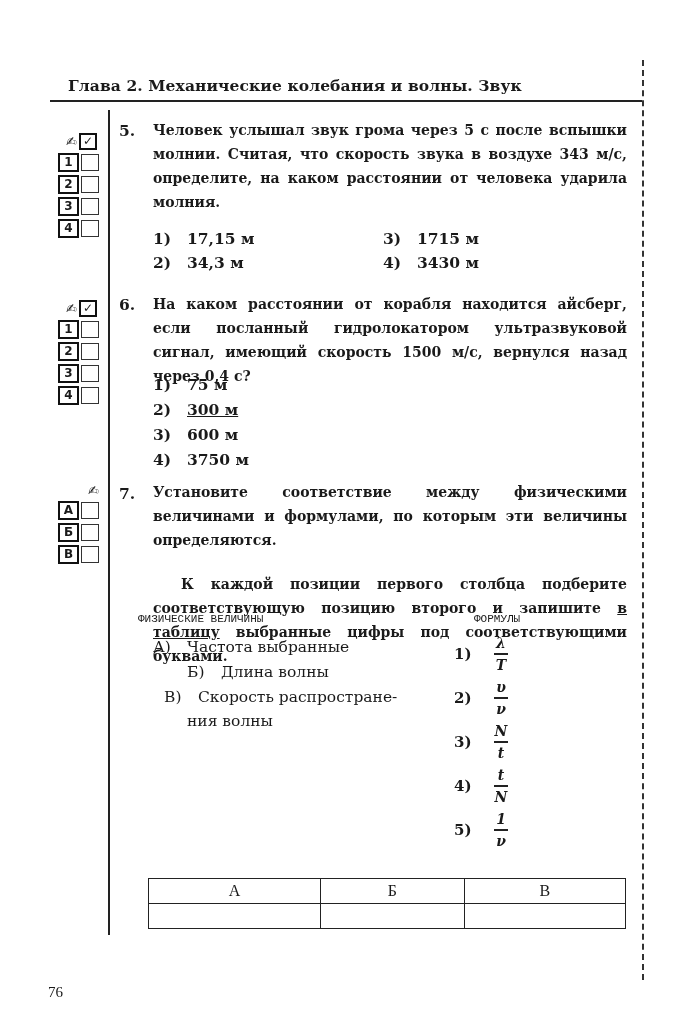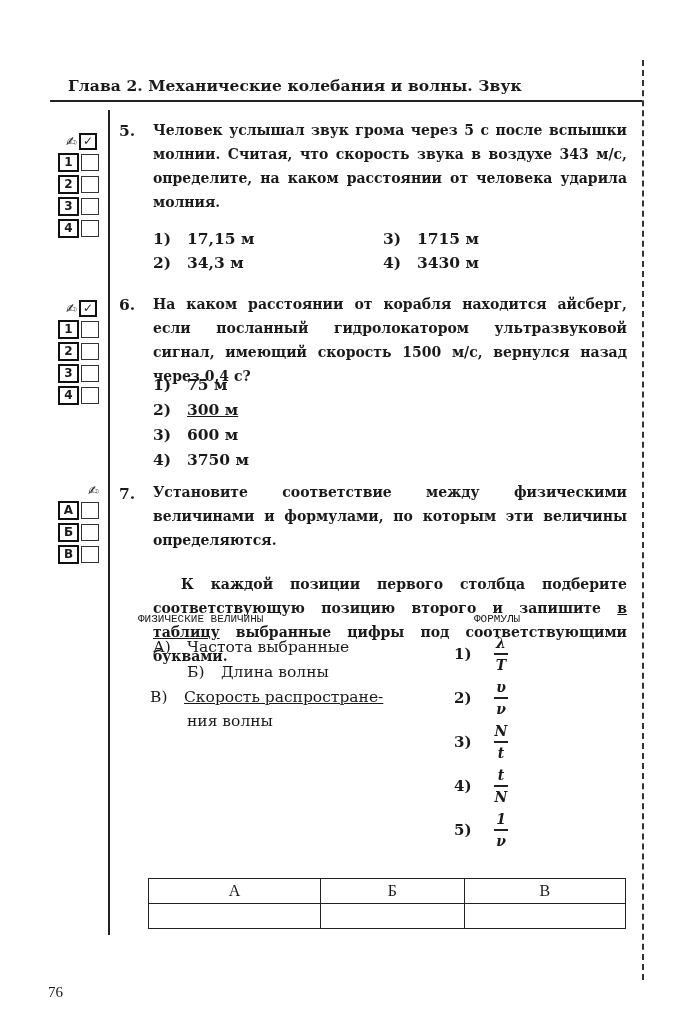--- a/index.html
+++ b/index.html
@@ -128,21 +128,21 @@
 <div class="abs qtext" style="left:153px; top:480px; width:474px;">Установите соответствие между физическими величинами и формулами, по которым эти величины определяются.</div>
 <div class="abs qtext" style="left:153px; top:532px; width:474px; text-indent:28px;margin-top:40px;">
   <span>К каждой позиции первого столбца подберите соответствующую позицию второго и запишите</span>
   <u>в таблицу</u>
   <span>выбранные цифры под соответствующими буквами.</span>
 </div>
 
 <div class="abs sec-title" style="left:138px; top:613px;">ФИЗИЧЕСКИЕ ВЕЛИЧИНЫ</div>
 <div class="abs opt" style="left:153px; top:638px; font-weight:normal;"><span class="n">А)</span><span>Частота выбранные</span></div>
 <div class="abs opt" style="left:163px; top:663px; font-weight:normal;margin-left:24px;"><span class="n">Б)</span><span>Длина волны</span></div>
-<div class="abs opt" style="left:150px; top:688px; font-weight:normal;text-decoration:underline;"><span class="n">В)</span><span>Скорость распростране-</span></div>
+<div class="abs opt" style="left:164px; top:688px; font-weight:normal;"><span class="n">В)</span><span>Скорость распростране-</span></div>
 <div class="abs opt" style="left:153px; top:712px; font-weight:normal;"><span class="n"></span><span>ния волны</span></div>
 
 <div class="abs sec-title" style="left:474px; top:613px;">ФОРМУЛЫ</div>
 <div class="abs" style="left:454px; top:632px;">
   <div class="formula-row">
     <span class="n">1)</span>
     <span class="frac">
         <span>λ</span>
         <span class="bar"></span>
         <span>T</span>

